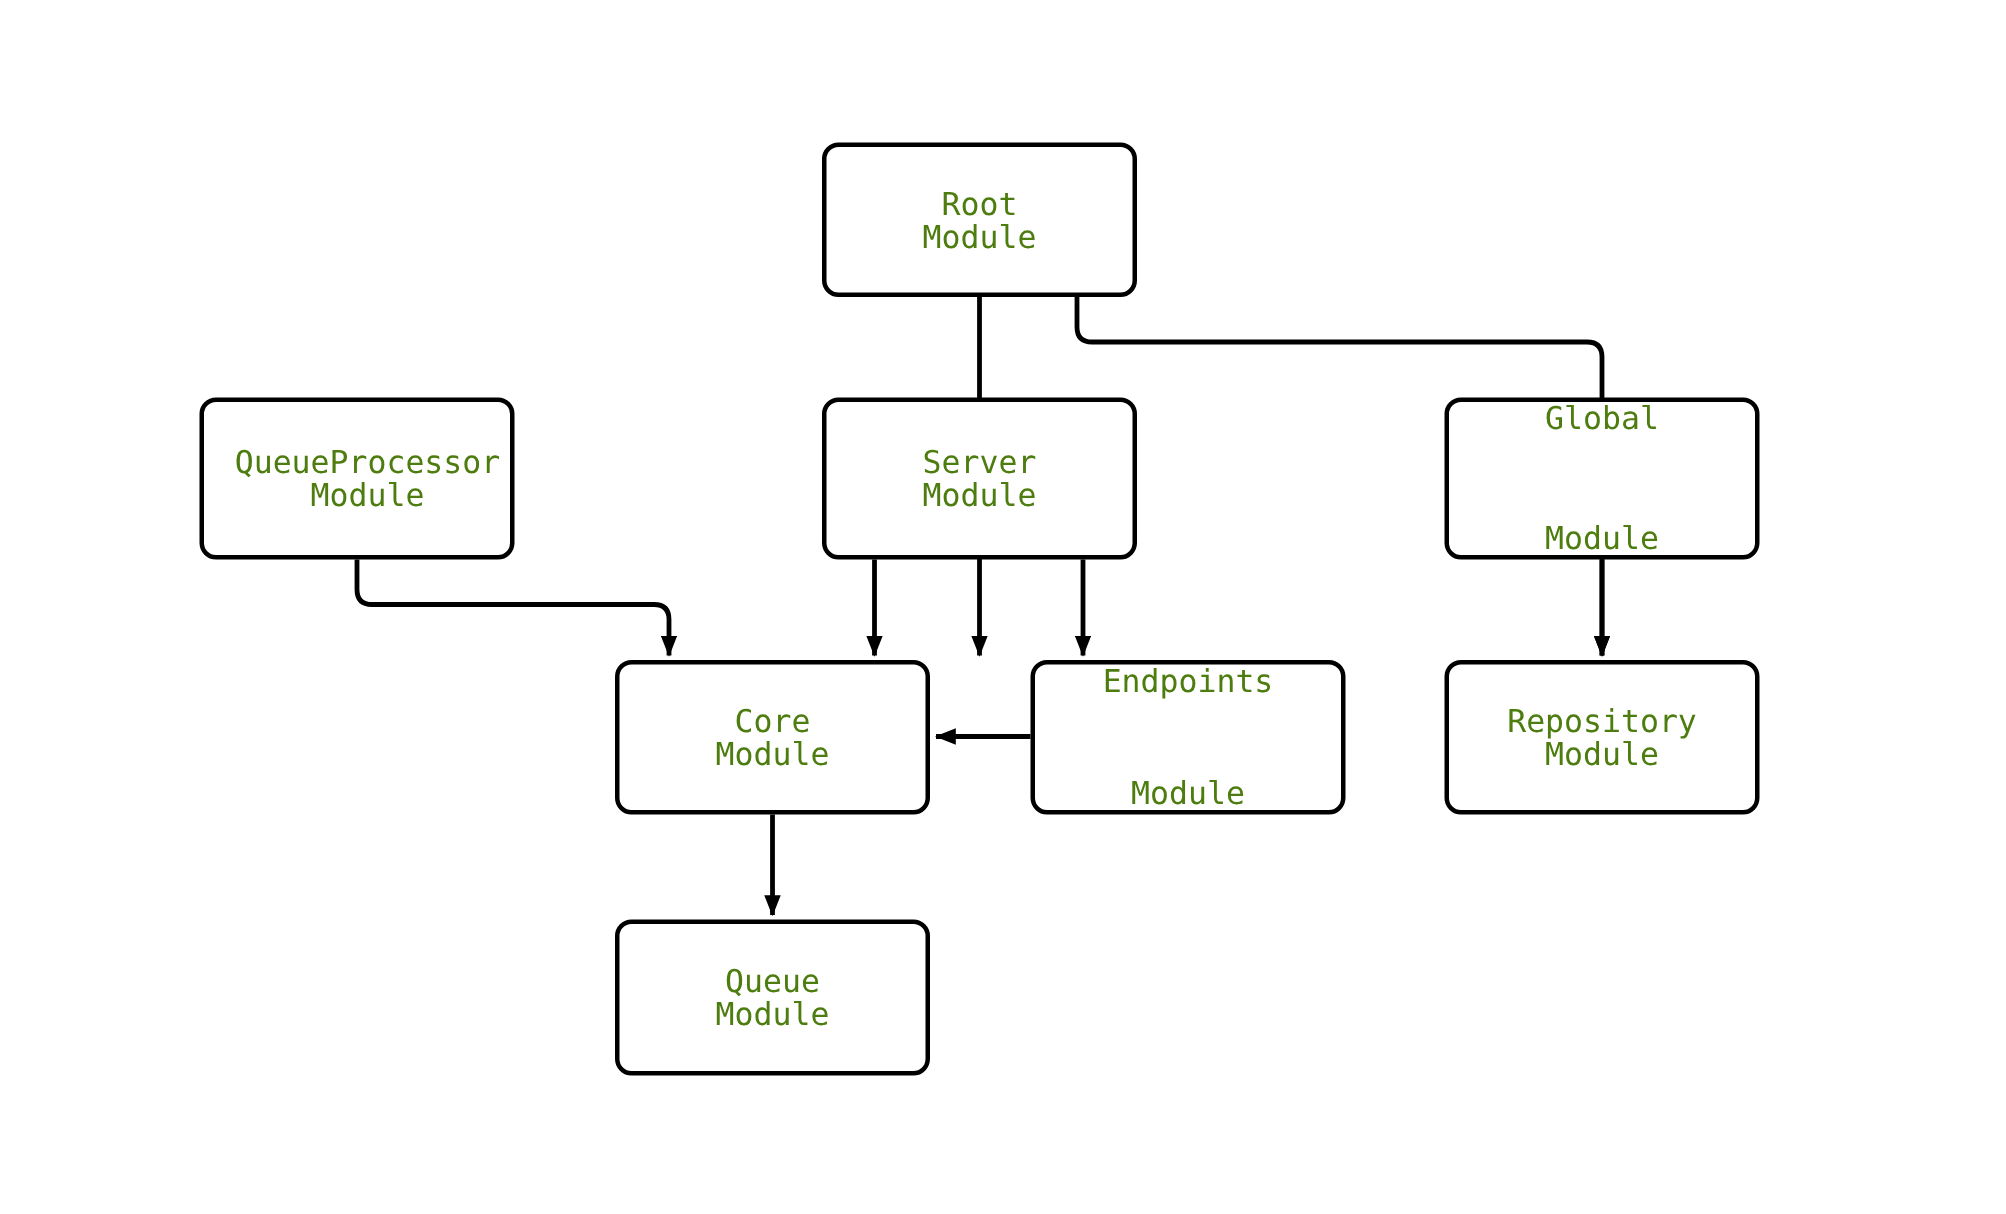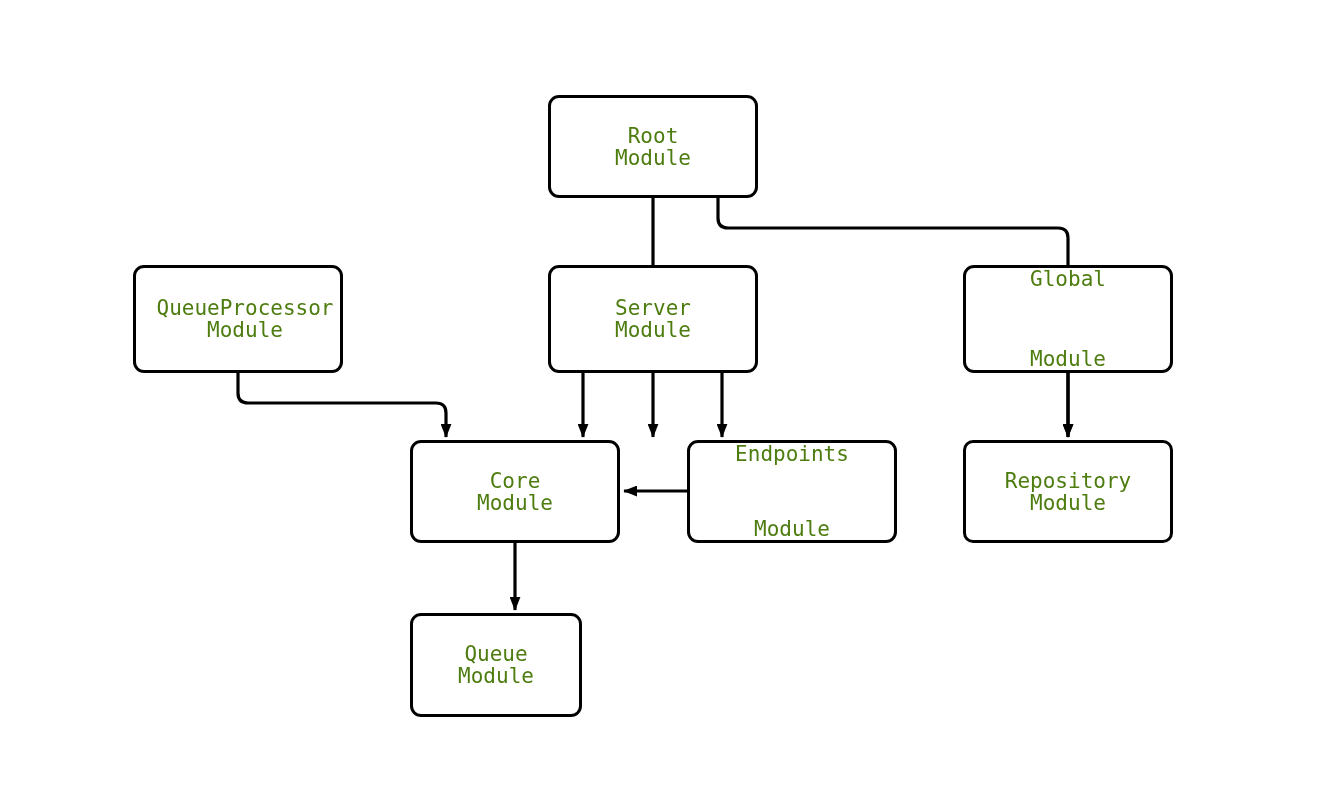--- a/index.html
+++ b/index.html
@@ -96,23 +96,23 @@
   <div class="node" style="left:410px; top:440px; width:210px; height:103px;">
     <span class="line1">Core</span>
     <span class="line2">Module</span>
   </div>
 
   <div class="node" style="left:687px; top:440px; width:210px; height:103px;justify-content:space-between;">
     <span class="line1">Endpoints</span>
     <span class="line2">Module</span>
   </div>
 
-  <div class="node" style="left:963px; top:440px; width:210px; height:103px;border-radius:10px;">
+  <div class="node" style="left:963px; top:440px; width:210px; height:103px;">
     <span class="line1">Repository</span>
     <span class="line2">Module</span>
   </div>
 
-  <div class="node" style="left:410px; top:613px; width:172px; height:104px;">
+  <div class="node" style="left:410px; top:613px; width:210px; height:104px;">
     <span class="line1">Queue</span>
     <span class="line2">Module</span>
   </div>
 
 </div>
 
 </body></html>

